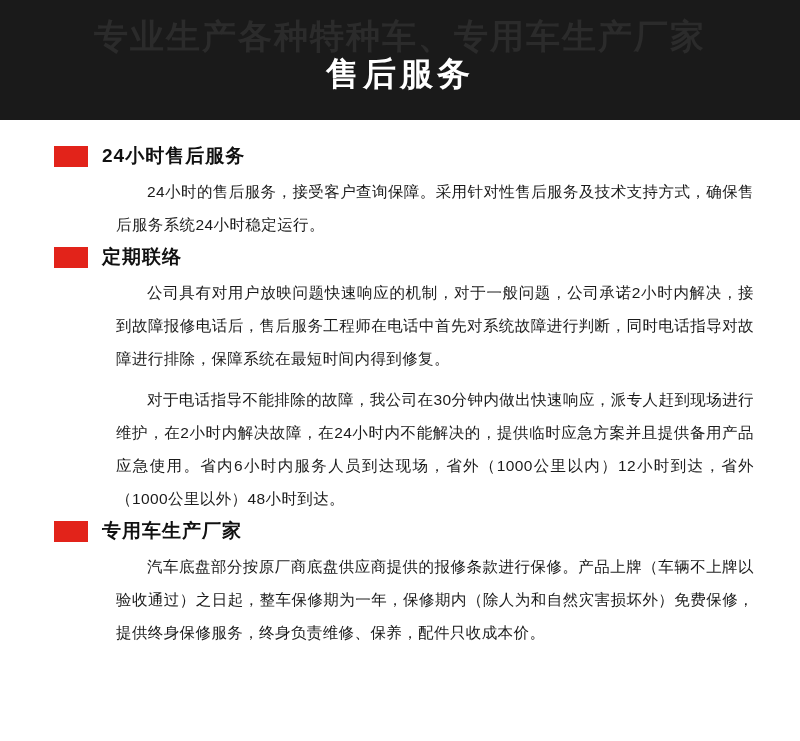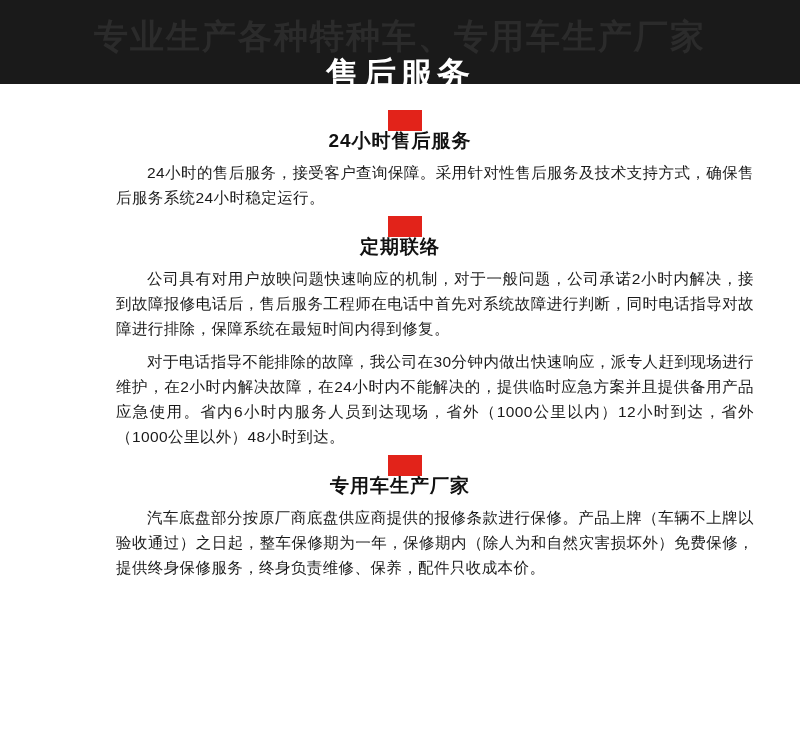--- a/index.html
+++ b/index.html
@@ -17,21 +17,21 @@
   .page {
     position: relative;
     width: 800px;
     height: 741px;
     box-sizing: border-box;
   }
   
   .banner {
     position: relative;
     width: 800px;
-    height: 84px;
+    height: 120px;
     background: #1a1a1a;
     overflow: hidden;
   }
   .banner-ghost {
     position: absolute;
     top: 14px;
     left: 0;
     width: 800px;
     text-align: center;
     font-size: 34px;
@@ -59,40 +59,39 @@
     padding: 26px 30px 0 30px;
     box-sizing: border-box;
   }
   .section {
     margin-bottom: 6px;
   }
   .section-head {
     display: flex;
     align-items: center;
     margin-bottom: 8px;
-    flex-direction: column;
   }
   .bullet {
     width: 34px;
     height: 21px;
     background: #e2231a;
     flex: 0 0 auto;
     margin-right: 14px;
     margin-left: 24px;
   }
   .section-title {
     font-size: 19px;
     font-weight: bold;
     letter-spacing: 1px;
     color: #111111;
     line-height: 1.1;
   }
   .para {
     font-size: 15.5px;
-    line-height: 25px;
+    line-height: 33px;
     color: #1a1a1a;
     text-align: justify;
     text-indent: 2em;
     margin: 0 0 0 0;
     padding: 0 16px 0 86px;
     letter-spacing: 0.4px;
   }
   .para + .para {
     margin-top: 8px;
   }

